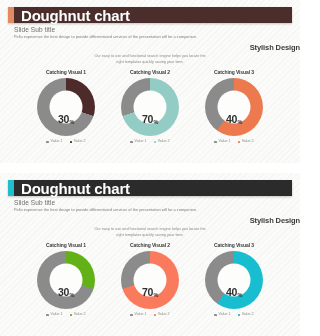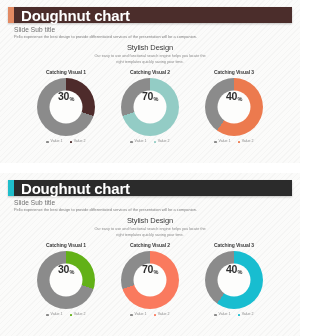--- a/index.html
+++ b/index.html
@@ -94,24 +94,25 @@
   
   .center-block {
     position: absolute;
     left: 0;
     right: 0;
     top: 44px;
     text-align: center;
   }
   .center-title {
     font-size: 7.5px;
-    font-weight: normal;
+    font-weight: bold;
     color: #3a3a3a;
     letter-spacing: -0.1px;
     line-height: 1;
+    text-align: right;
   }
   .center-desc {
     font-size: 3.8px;
     color: #8a8a8a;
     line-height: 1.45;
     margin-top: 2.5px;
   }
 
   
   .charts-row {
@@ -152,21 +153,21 @@
   .donut-hole {
     position: absolute;
     left: 50%;
     top: 50%;
     transform: translate(-50%, -50%);
     width: 33px;
     height: 33px;
     border-radius: 50%;
     background: #fdfdfc;
     display: flex;
-    align-items: flex-start;
+    align-items: flex-end;
     justify-content: center;
   }
   .donut-value {
     font-size: 10.5px;
     font-weight: bold;
     color: #2e2e2e;
     line-height: 1;
     letter-spacing: -0.4px;
     display: flex;
     align-items: baseline;

